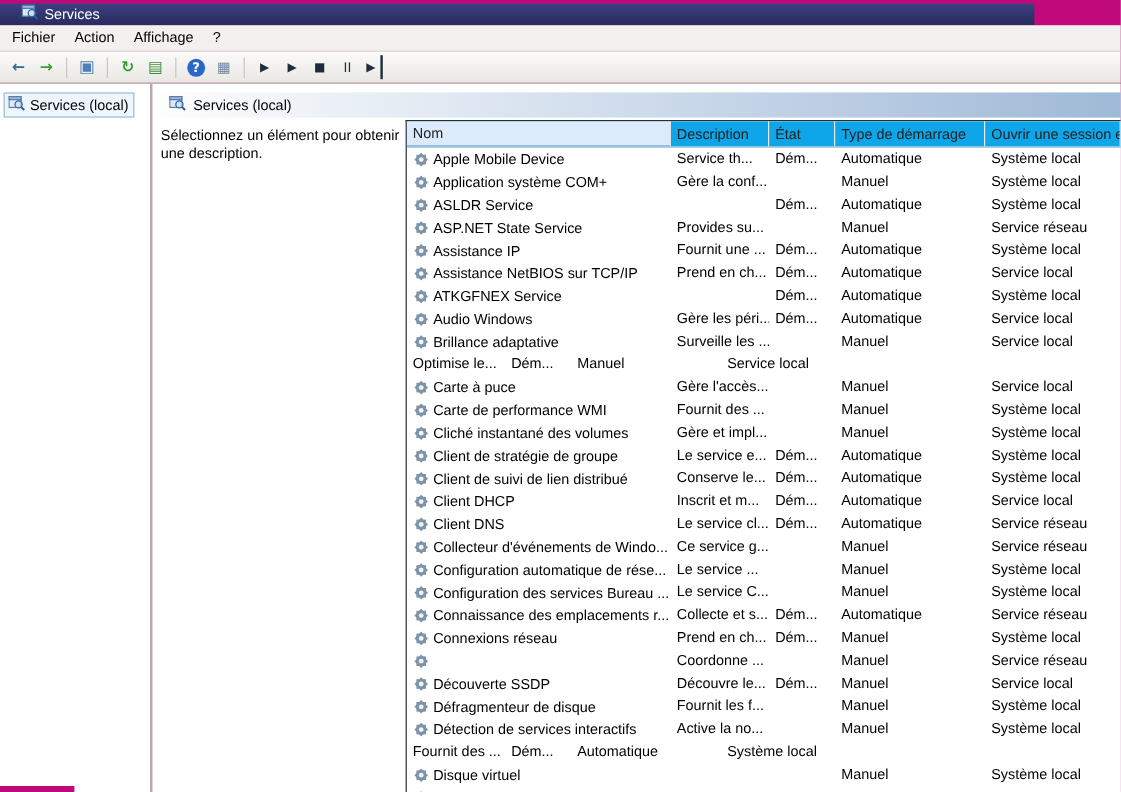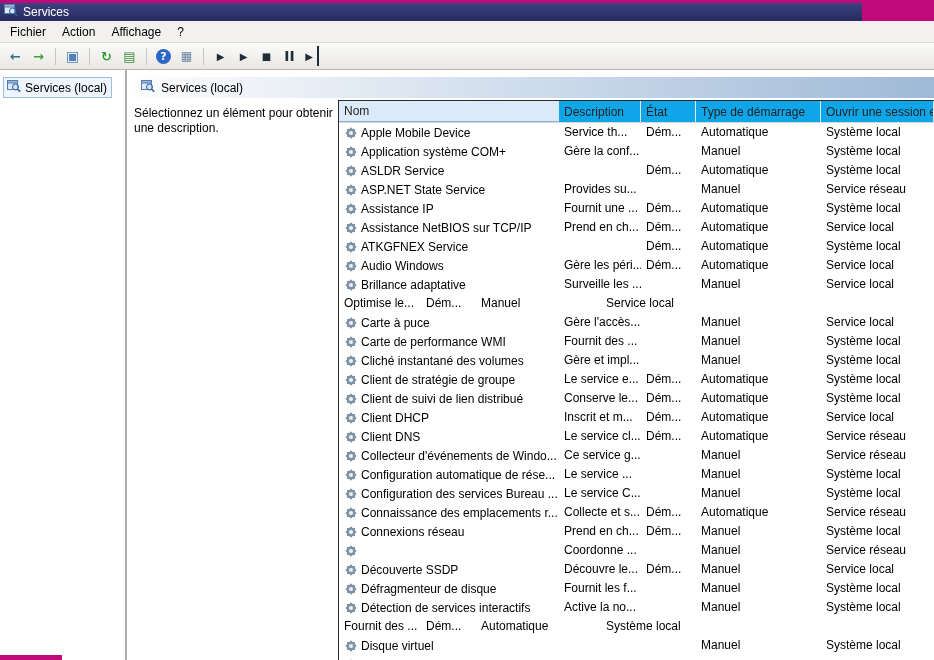--- a/index.html
+++ b/index.html
@@ -8,44 +8,44 @@
   *{box-sizing:border-box}
   html,body{margin:0;padding:0}
   body{
     width:934px;height:660px;overflow:hidden;position:relative;
     background:var(--desktop);
     font-family:"Liberation Sans","DejaVu Sans",sans-serif;color:#000;
   }
   
   .titlebar{position:absolute;left:0;top:3px;width:862px;height:18px;
     background:linear-gradient(#3c4180,var(--titlebar));
-    display:flex;align-items:center;gap:5px;padding-left:4px}
+    display:flex;align-items:center;gap:5px;padding-left:18px}
   .title-text{color:#fff;font-size:12px}
   
   .menubar{position:absolute;left:0;top:21px;width:934px;height:22px;
     background:#f2f1ef;border-bottom:1px solid #dcdad6;
-    display:flex;align-items:center;padding-left:2px}
+    display:flex;align-items:flex-start;padding-left:2px}
   .menu-item{font-size:12px;padding:3px 8px;cursor:default}
   
   .toolbar{position:absolute;left:0;top:43px;width:934px;height:27px;
     background:linear-gradient(#fbfbfa,#e9e7e3);border-bottom:1px solid #b9b5ae;
     display:flex;align-items:center;gap:2px;padding-left:5px}
   .tbtn{width:21px;height:20px;display:flex;align-items:center;justify-content:center;
     font-family:"DejaVu Sans",sans-serif;font-size:13px;cursor:default}
   .tsep{width:1px;height:17px;background:#c9c6c2;margin:0 4px}
   .icon-back{color:#2c6f8f;font-weight:bold}
   .icon-forward{color:#3f9e3f;font-weight:bold}
   .icon-show-console-tree{color:#4f7fb8;font-size:14px}
   .icon-refresh{color:#2f9e2f;font-weight:bold}
   .icon-export-list{color:#3f8f3f}
   .icon-properties{color:#6b84a0;font-size:12px}
   .icon-help{background:#2b67c9;color:#fff;border-radius:50%;width:15px;height:15px;
     min-width:15px;font-size:11px;font-weight:bold;margin:0 3px}
   .icon-start-service,.icon-resume-service,.icon-stop-service{color:#1f2d3a;font-size:10px}
-  .icon-pause-service{color:#1f2d3a;font-size:14px;font-weight:bold}
+  .icon-pause-service{color:#1f2d3a;font-size:11px;font-weight:normal}
   .icon-restart-service{color:#1f2d3a;font-size:10px;border-right:2px solid #1f2d3a;
     padding-right:1px;width:17px;margin-right:3px}
   
   .sidebar{position:absolute;left:0;top:70px;width:127px;height:590px;background:#fff;
     border-right:2px solid #b0aeab;padding-top:6px}
   .tree-item{display:flex;align-items:center;gap:4px;margin:1px 3px;padding:1px 4px 1px 3px;
     font-size:12px;border:1px solid #9ebcdc;background:#eef5fc;width:max-content;cursor:default}
   
   .main{position:absolute;left:127px;top:70px;width:807px;height:590px;background:#fff}
   .panel-header{position:absolute;left:6px;top:7px;right:0;height:21px;

